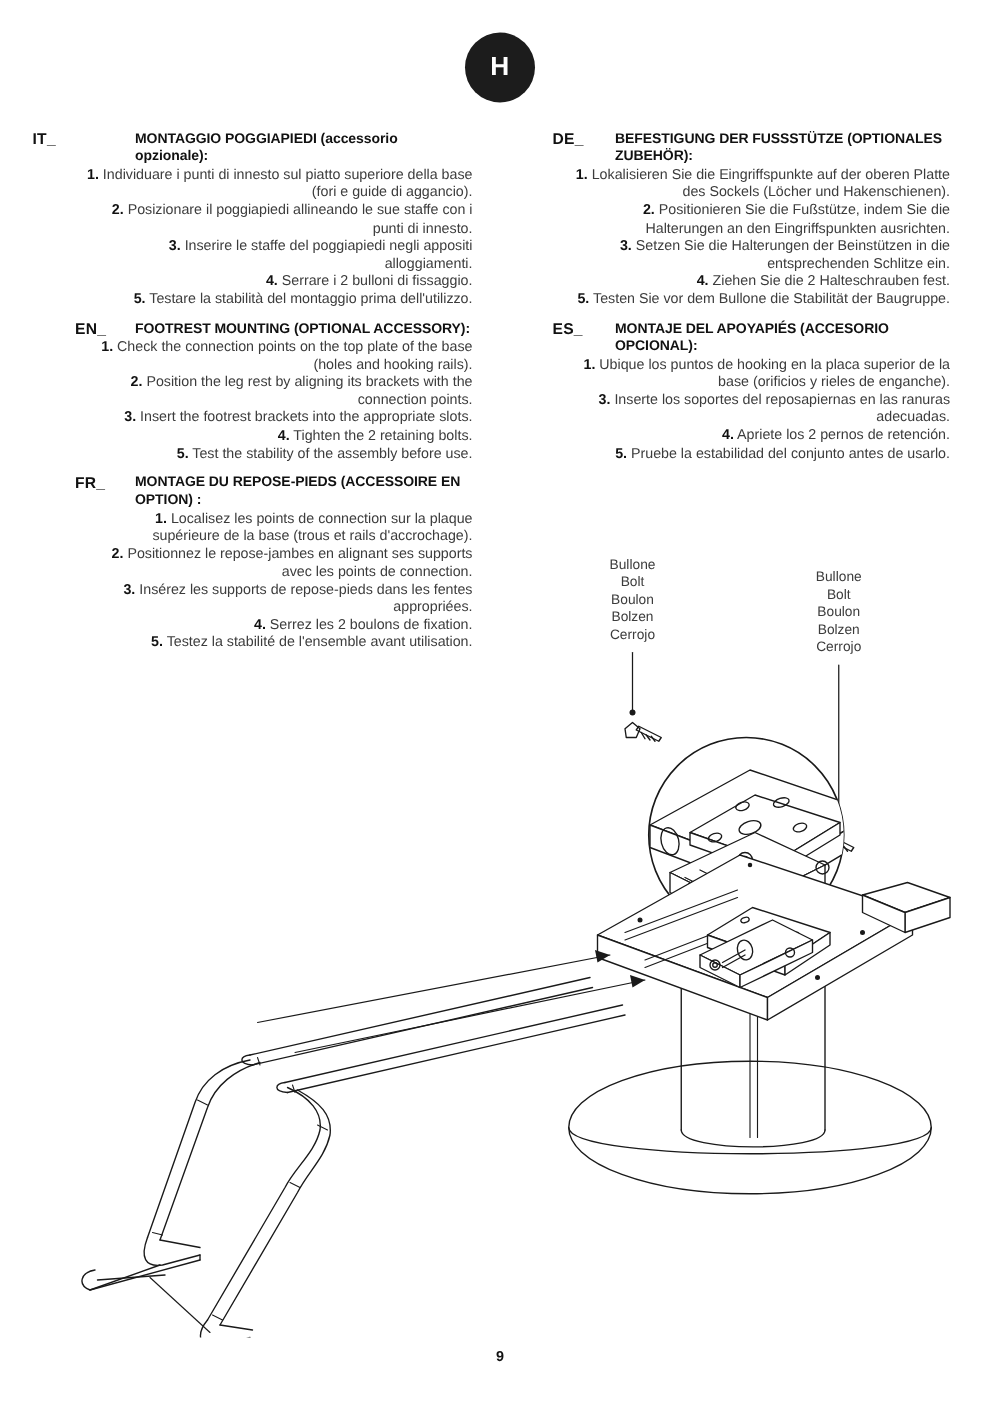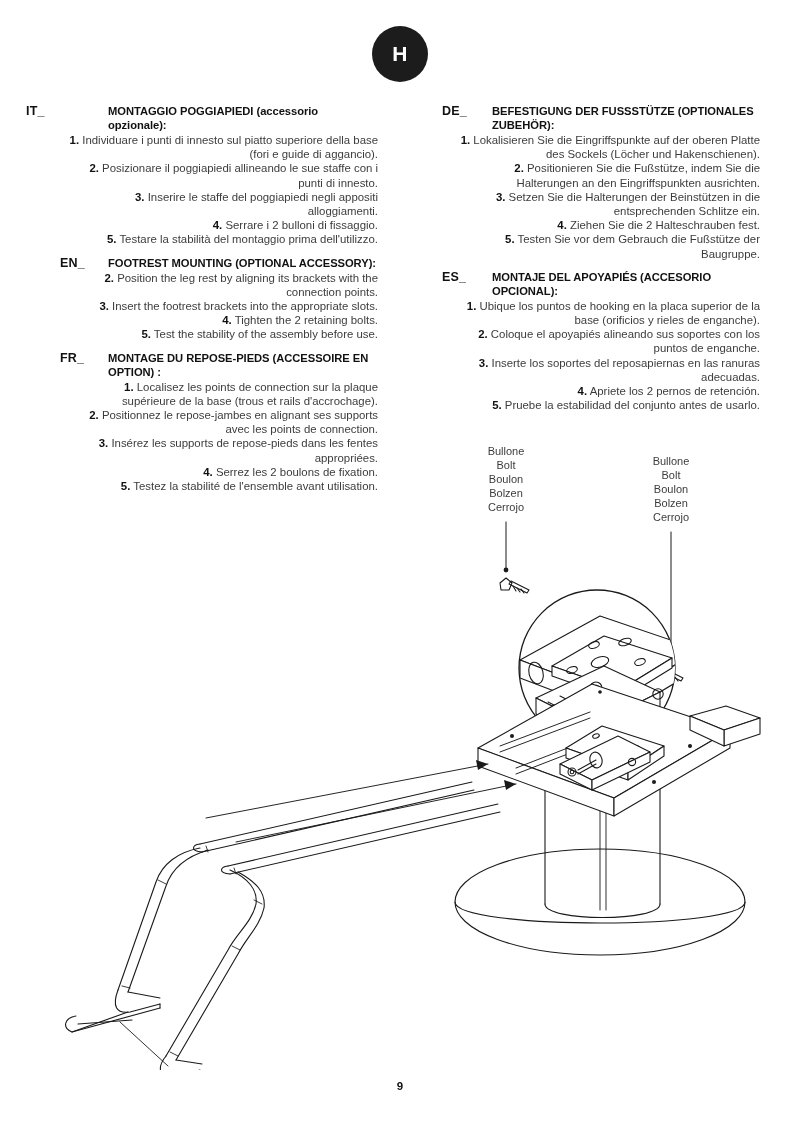--- a/index.html
+++ b/index.html
@@ -136,20 +136,21 @@
       <li><span class="num">3.</span> <span>Inserire le staffe del poggiapiedi negli appositi alloggiamenti.</span></li>
       <li><span class="num">4.</span> <span>Serrare i 2 bulloni di fissaggio.</span></li>
       <li><span class="num">5.</span> <span>Testare la stabilità del montaggio prima dell'utilizzo.</span></li>
     </ul>
   </div>
 
   <div class="lang-block">
     <span class="lang-tag wide">EN_</span>
     <p class="lang-title">FOOTREST MOUNTING (OPTIONAL ACCESSORY):</p>
     <ul class="steps">
+      <li><span class="num">1.</span> <span>Check the connection points on the top plate of the base (holes and hooking rails).</span></li>
       <li><span class="num">2.</span> <span>Position the leg rest by aligning its brackets with the connection points.</span></li>
       <li><span class="num">3.</span> <span>Insert the footrest brackets into the appropriate slots.</span></li>
       <li><span class="num">4.</span> <span>Tighten the 2 retaining bolts.</span></li>
       <li><span class="num">5.</span> <span>Test the stability of the assembly before use.</span></li>
     </ul>
   </div>
 
   <div class="lang-block">
     <span class="lang-tag wide">FR_</span>
     <p class="lang-title">MONTAGE DU REPOSE-PIEDS (ACCESSOIRE EN OPTION) :</p>
@@ -167,30 +168,29 @@
 <div id="col-right" class="column">
 
   <div class="lang-block">
     <span class="lang-tag wide">DE_</span>
     <p class="lang-title">BEFESTIGUNG DER FUSSSTÜTZE (OPTIONALES ZUBEHÖR):</p>
     <ul class="steps">
       <li><span class="num">1.</span> <span>Lokalisieren Sie die Eingriffspunkte auf der oberen Platte des Sockels (Löcher und Hakenschienen).</span></li>
       <li><span class="num">2.</span> <span>Positionieren Sie die Fußstütze, indem Sie die Halterungen an den Eingriffspunkten ausrichten.</span></li>
       <li><span class="num">3.</span> <span>Setzen Sie die Halterungen der Beinstützen in die entsprechenden Schlitze ein.</span></li>
       <li><span class="num">4.</span> <span>Ziehen Sie die 2 Halteschrauben fest.</span></li>
-      <li><span class="num">5.</span> <span>Testen Sie vor dem Gebrauch die Fußstütze der Baugruppe.</span></li>
+      <li><span class="num">5.</span> <span>Testen Sie vor dem Bullone die Stabilität der Baugruppe.</span></li>
     </ul>
   </div>
 
   <div class="lang-block">
     <span class="lang-tag wide">ES_</span>
     <p class="lang-title">MONTAJE DEL APOYAPIÉS (ACCESORIO OPCIONAL):</p>
     <ul class="steps">
       <li><span class="num">1.</span> <span>Ubique los puntos de hooking en la placa superior de la base (orificios y rieles de enganche).</span></li>
-      <li><span class="num">2.</span> <span>Coloque el apoyapiés alineando sus soportes con los puntos de enganche.</span></li>
       <li><span class="num">3.</span> <span>Inserte los soportes del reposapiernas en las ranuras adecuadas.</span></li>
       <li><span class="num">4.</span> <span>Apriete los 2 pernos de retención.</span></li>
       <li><span class="num">5.</span> <span>Pruebe la estabilidad del conjunto antes de usarlo.</span></li>
     </ul>
   </div>
 
 </div>
 
 <div id="diagram">
 <svg width="800" height="640" viewBox="0 0 800 640" xmlns="http://www.w3.org/2000/svg">

